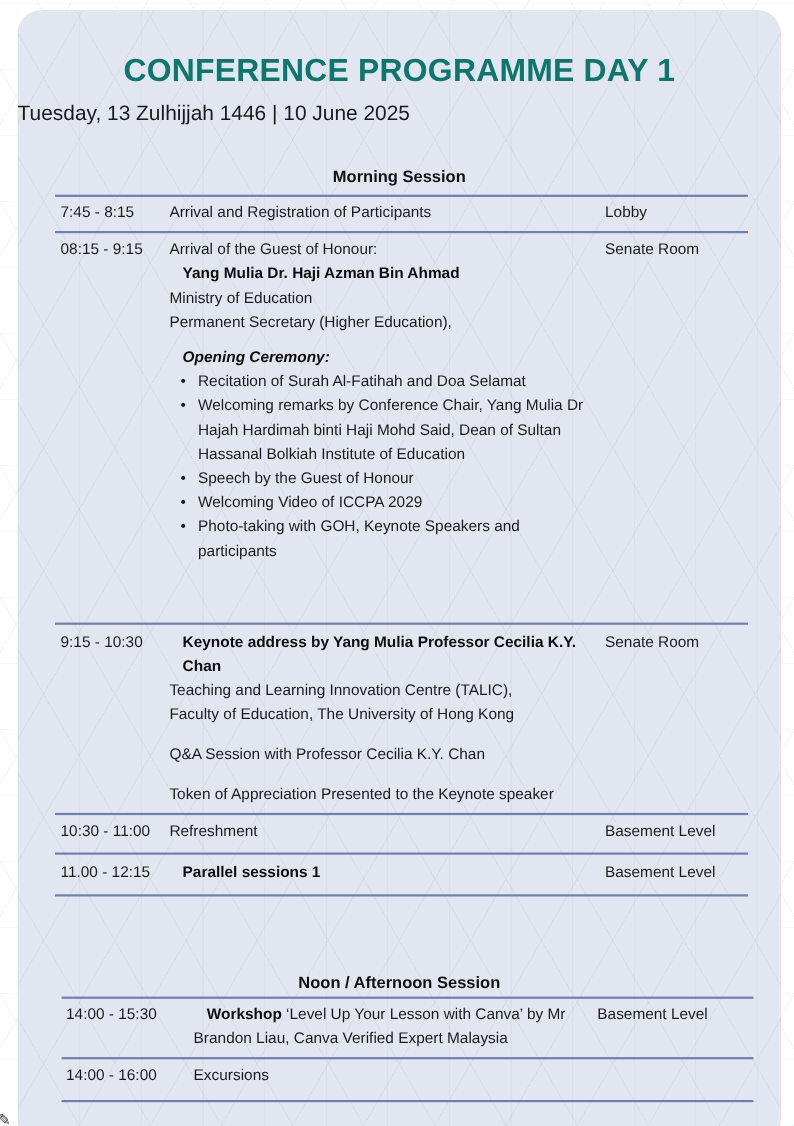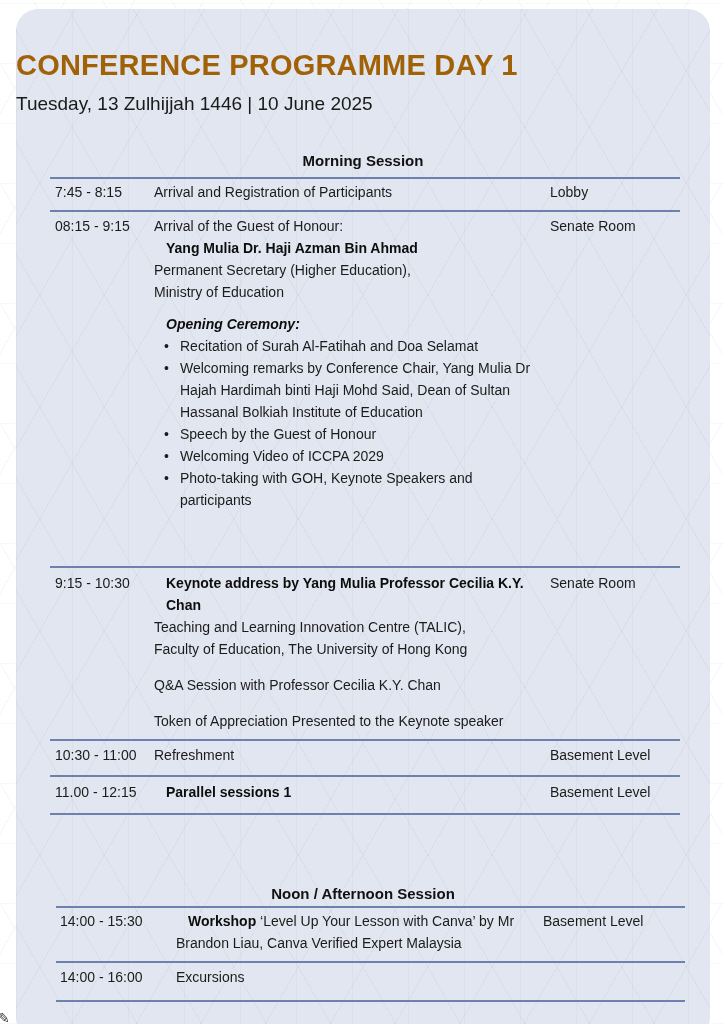--- a/index.html
+++ b/index.html
@@ -26,22 +26,22 @@
   .card::before {
     content: ""; position: absolute; inset: 0;
     background-image:
       repeating-linear-gradient(60deg, rgba(160,170,190,0.14) 0 1px, transparent 1px 56px),
       repeating-linear-gradient(-60deg, rgba(160,170,190,0.14) 0 1px, transparent 1px 56px),
       repeating-linear-gradient(90deg, rgba(160,170,190,0.10) 0 1px, transparent 1px 56px);
     pointer-events: none;
   }
   .title {
     position: absolute; left: 0; right: 0; top: 40px;
-    text-align: left; font-weight: bold; font-size: 29px; letter-spacing: 0.2px;
-    color: #a16207;
+    text-align: center; font-weight: bold; font-size: 29px; letter-spacing: 0.2px;
+    color: #0f766e;
   }
   .subtitle {
     position: absolute; left: 0; right: 0; top: 84px;
     text-align: left; font-size: 19px; color: #1a1a1a;
   }
   .session-title {
     position: absolute; left: 0; right: 0;
     text-align: center; font-weight: bold; font-size: 15px; color: #111;
   }
   .rule {
@@ -79,22 +79,22 @@
     <span class="desc" style="left:138px;">Arrival and Registration of Participants</span>
     <span class="venue" style="left:534px;">Lobby</span>
   </div>
   <div class="rule" style="left:34px; width:630px; top:201px;"></div>
 
   <div class="row" style="left:0; top:206px; width:694px;">
     <span class="time" style="left:39px;">08:15 - 9:15</span>
     <div class="desc" style="left:138px; width:390px;">
       <div>Arrival of the Guest of Honour:</div>
       <div class="b">Yang Mulia Dr. Haji Azman Bin Ahmad</div>
+      <div>Ministry of Education</div>
       <div>Permanent Secretary (Higher Education),</div>
-      <div>Ministry of Education</div>
       <div class="b" style="margin-top:10px;font-style:italic;">Opening Ceremony:</div>
       <ul class="bullets">
         <li>Recitation of Surah Al-Fatihah and Doa Selamat</li>
         <li>Welcoming remarks by Conference Chair, Yang Mulia Dr Hajah Hardimah binti Haji Mohd Said, Dean of Sultan Hassanal Bolkiah Institute of Education</li>
         <li>Speech by the Guest of Honour</li>
         <li>Welcoming Video of ICCPA 2029</li>
         <li>Photo-taking with GOH, Keynote Speakers and participants</li>
       </ul>
     </div>
     <span class="venue" style="left:534px;">Senate Room</span>

